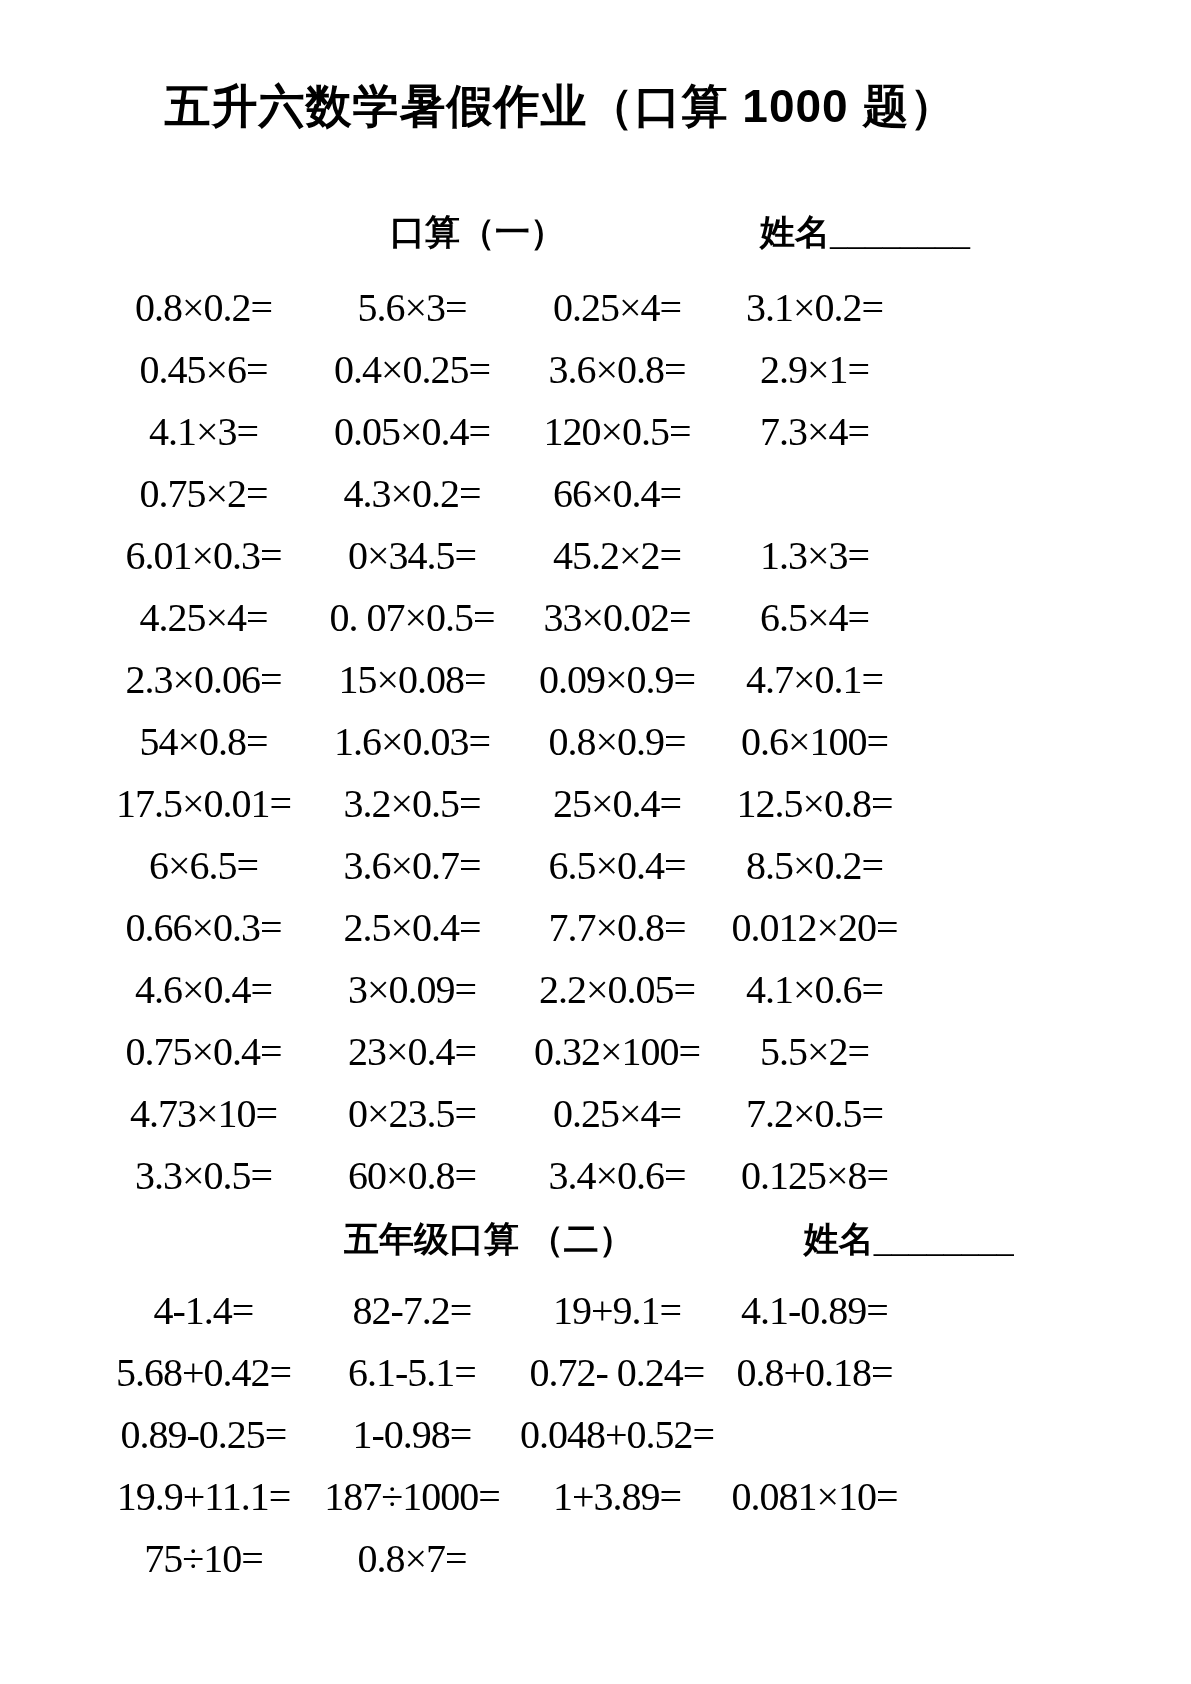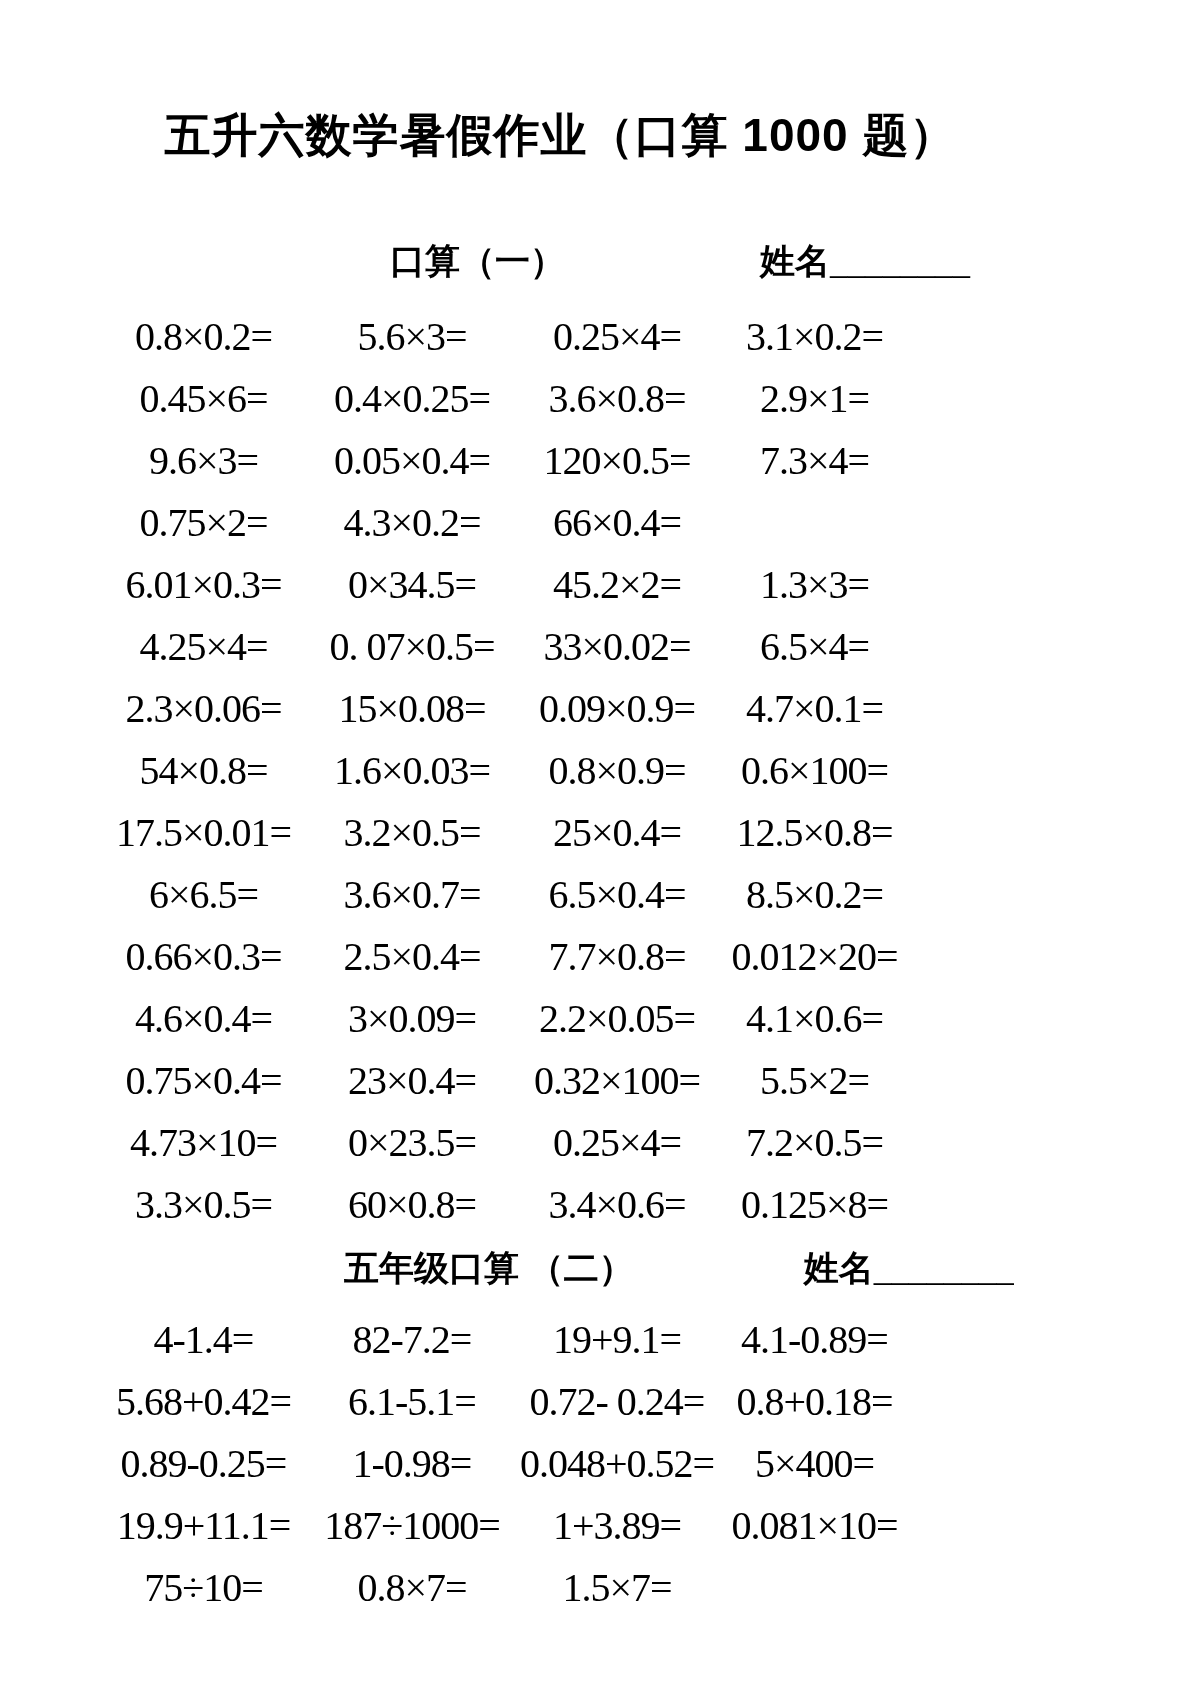--- a/index.html
+++ b/index.html
@@ -1,21 +1,21 @@
 <!DOCTYPE html>
 <html><head>
 <meta charset="utf-8">
 <style>
   html,body{margin:0;padding:0;background:#ffffff;}
   .page{
     width:1191px;height:1684px;background:#ffffff;color:#000;
     overflow:hidden;position:relative;
   }
   .title{
-    padding-top:108px;padding-right:70px;
+    padding-top:79px;padding-right:70px;
     text-align:center;
     font-family:"Liberation Sans",sans-serif;
     font-weight:bold;font-size:46px;line-height:1.2;
     letter-spacing:1px;
   }
   .sec-head{
     display:flex;align-items:baseline;
     font-family:"Liberation Sans",sans-serif;
     font-weight:bold;font-size:35px;line-height:52px;
     white-space:nowrap;
@@ -66,21 +66,21 @@
       <span class="c">0.25×4=</span>
       <span class="c">3.1×0.2=</span>
     </div>
     <div class="row">
       <span class="c">0.45×6=</span>
       <span class="c">0.4×0.25=</span>
       <span class="c">3.6×0.8=</span>
       <span class="c">2.9×1=</span>
     </div>
     <div class="row">
-      <span class="c">9.6×3=</span>
+      <span class="c">4.1×3=</span>
       <span class="c">0.05×0.4=</span>
       <span class="c">120×0.5=</span>
       <span class="c">7.3×4=</span>
     </div>
     <div class="row">
       <span class="c">0.75×2=</span>
       <span class="c">4.3×0.2=</span>
       <span class="c">66×0.4=</span>
     </div>
     <div class="row">
@@ -167,28 +167,26 @@
     <div class="row">
       <span class="c">5.68+0.42=</span>
       <span class="c">6.1-5.1=</span>
       <span class="c">0.72- 0.24=</span>
       <span class="c">0.8+0.18=</span>
     </div>
     <div class="row">
       <span class="c">0.89-0.25=</span>
       <span class="c">1-0.98=</span>
       <span class="c">0.048+0.52=</span>
-      <span class="c">5×400=</span>
     </div>
     <div class="row">
       <span class="c">19.9+11.1=</span>
       <span class="c">187÷1000=</span>
       <span class="c">1+3.89=</span>
       <span class="c">0.081×10=</span>
     </div>
     <div class="row">
       <span class="c">75÷10=</span>
       <span class="c">0.8×7=</span>
-      <span class="c">1.5×7=</span>
     </div>
   </div>
 
 </div>
 
 </body></html>

